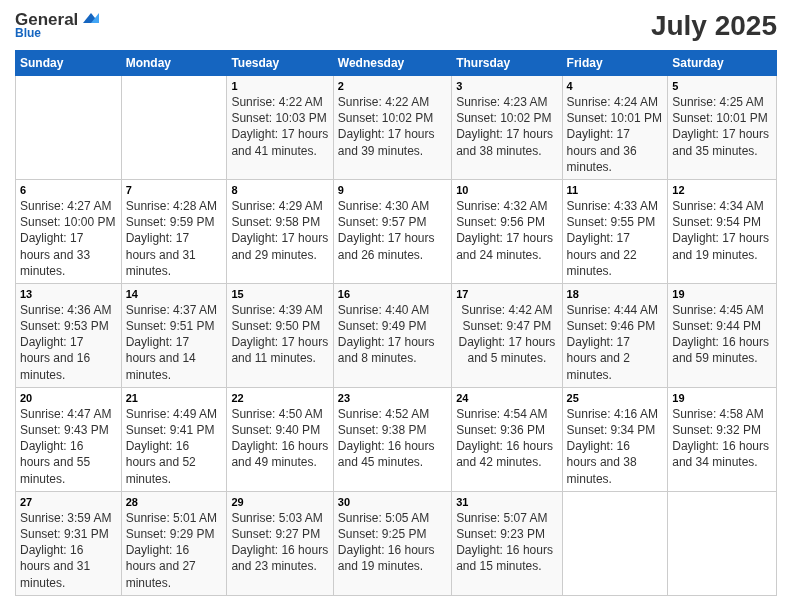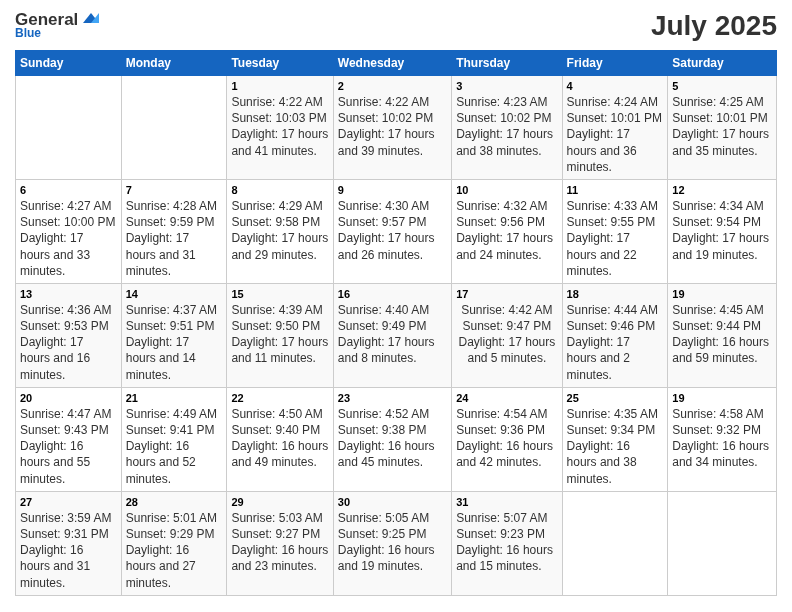--- a/index.html
+++ b/index.html
@@ -265,21 +265,21 @@
 Daylight: 16 hours and 45 minutes.</div>
           </td>
           <td>
             <div class="day-num">24</div>
             <div class="day-info" style="white-space: pre-line;">Sunrise: 4:54 AM
 Sunset: 9:36 PM
 Daylight: 16 hours and 42 minutes.</div>
           </td>
           <td>
             <div class="day-num">25</div>
-            <div class="day-info" style="white-space: pre-line;">Sunrise: 4:35 AM
+            <div class="day-info" style="white-space: pre-line;">Sunrise: 4:16 AM
 Sunset: 9:34 PM
 Daylight: 16 hours and 38 minutes.</div>
           </td>
           <td>
             <div class="day-num">19</div>
             <div class="day-info" style="white-space: pre-line;">Sunrise: 4:58 AM
 Sunset: 9:32 PM
 Daylight: 16 hours and 34 minutes.</div>
           </td>
         </tr>

